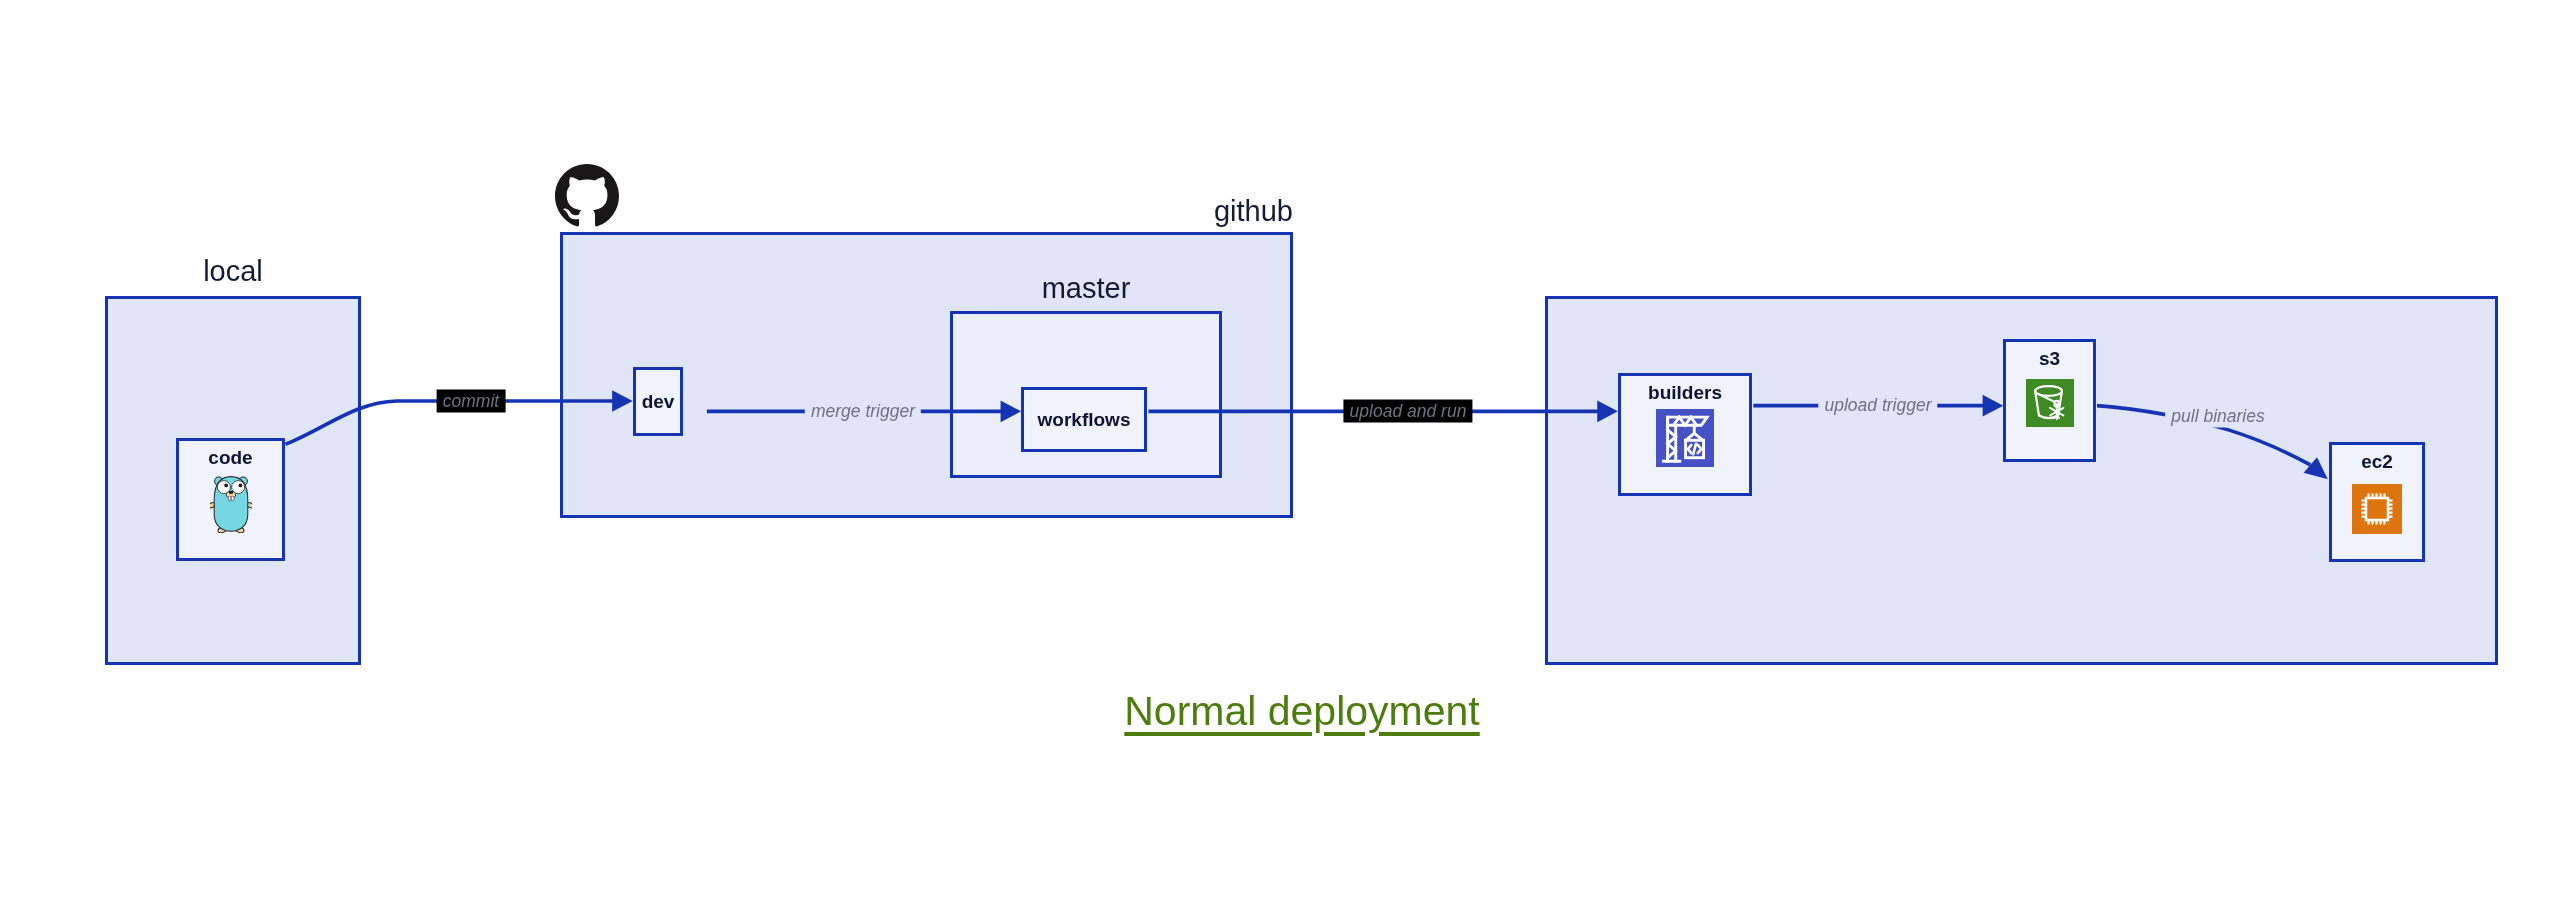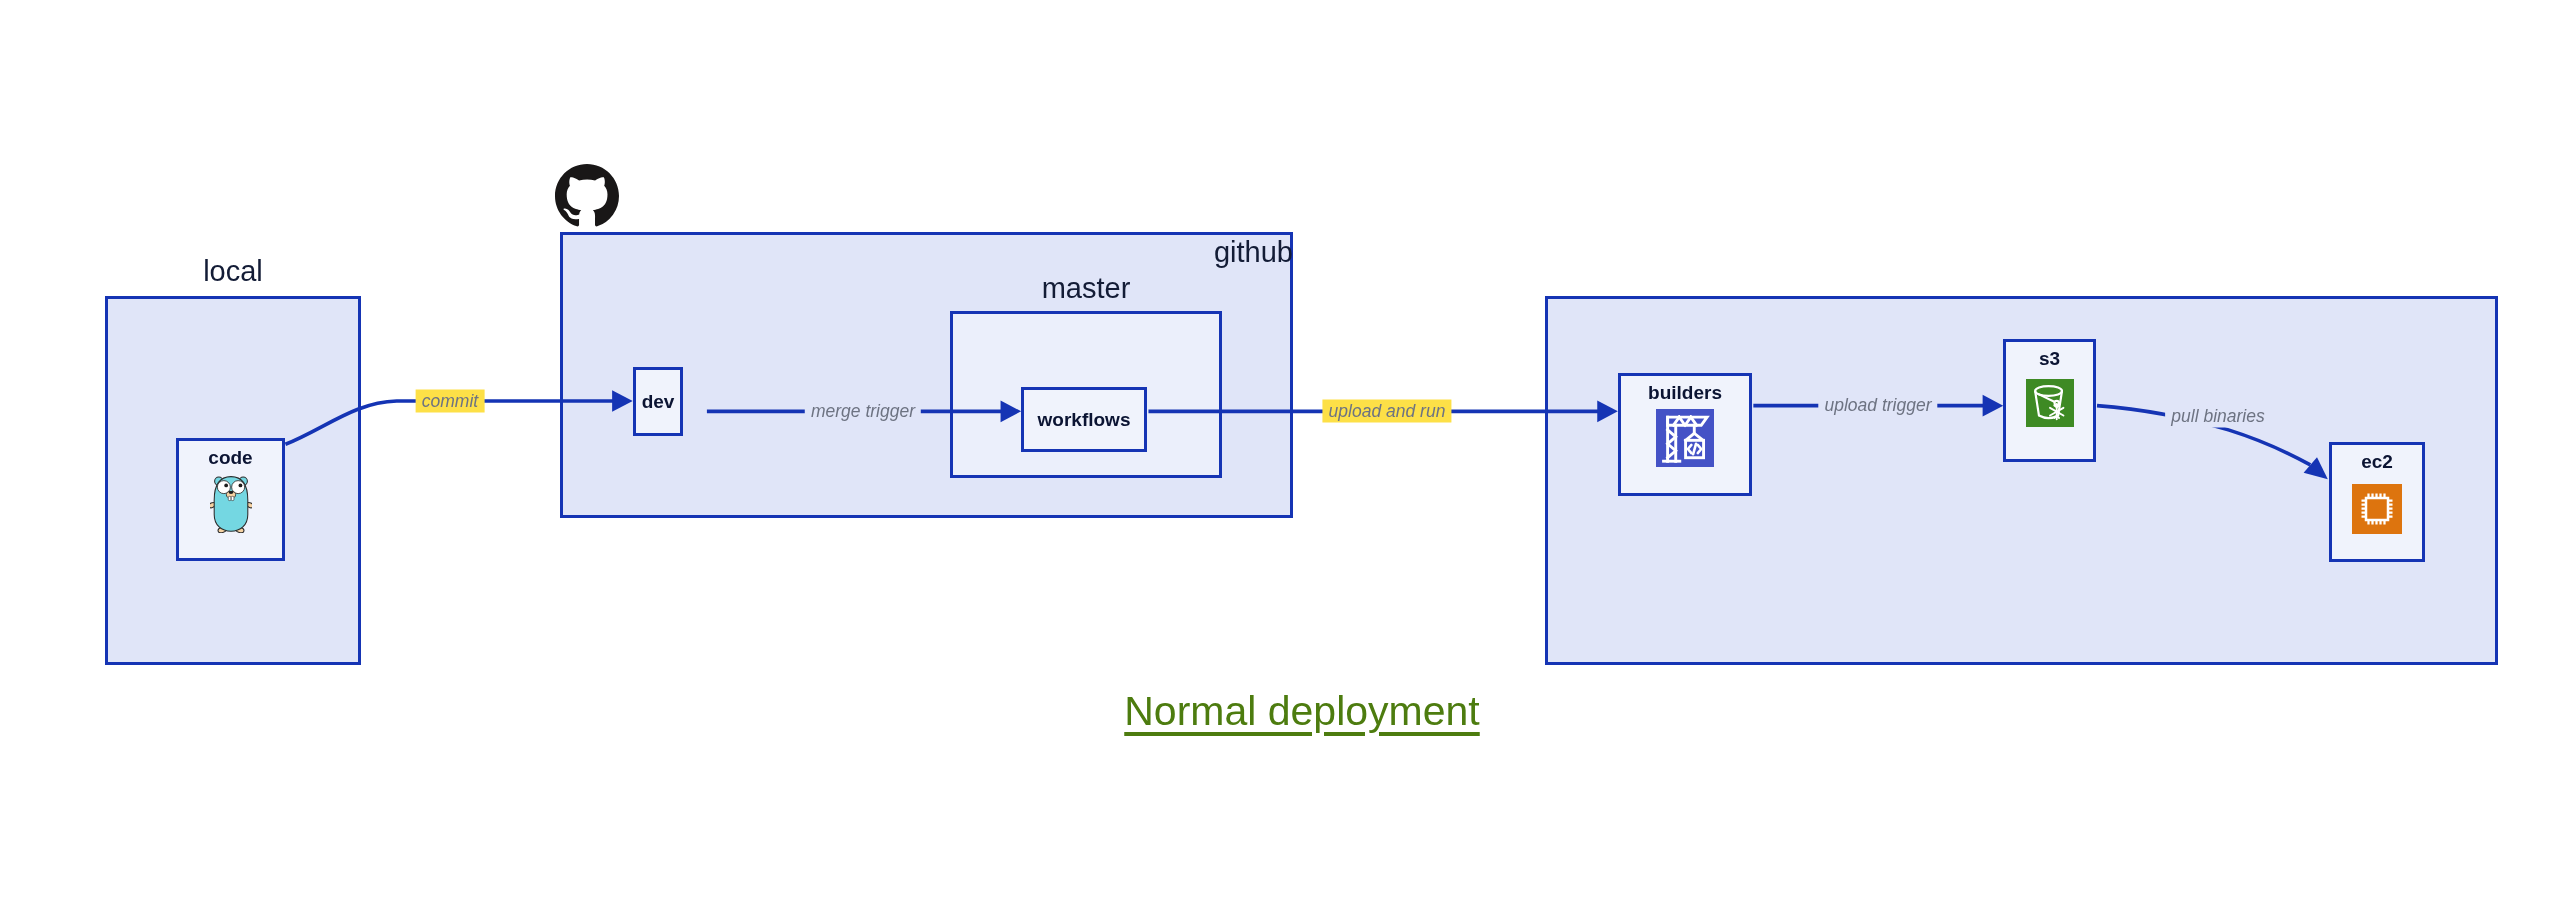--- a/index.html
+++ b/index.html
@@ -36,21 +36,21 @@
     color:var(--leaf-navy);font-size:19px;font-weight:700;
   }
   .leaf-label-inline{color:var(--leaf-navy);font-size:19px;font-weight:700;}
   .icon{position:absolute;left:50%;transform:translateX(-50%);}
   .edges{position:absolute;left:0;top:0;z-index:4;pointer-events:none;}
   .edge-label{
     position:absolute;transform:translate(-50%,-50%);
     font-size:17.5px;font-style:italic;color:var(--gray);
     white-space:nowrap;padding:1px 6.2px;z-index:5;
   }
-  .bg-white{background:#fde047;}
+  .bg-white{background:#000000;margin-left:21px;}
   .bg-fill{background:var(--container-fill);}
   .octocat{position:absolute;z-index:2;}
   .title{
     position:absolute;left:50%;transform:translateX(-50%);top:688px;
     font-size:41px;font-weight:500;color:#4d7c0f;white-space:nowrap;
     text-decoration:underline;text-decoration-thickness:4.1px;text-underline-offset:7.2px;
     z-index:5;
   }
 </style>
 </head>
@@ -81,21 +81,21 @@
         <circle cx="72.5" cy="27" r="4.5" fill="#1c1c1c"></circle>
         <ellipse cx="50" cy="44" rx="5.5" ry="3.5" fill="#1c1c1c"></ellipse>
         <g fill="#ffffff" stroke="#2b2b2b" stroke-width="1.5">
           <rect x="43.5" y="53" width="6.5" height="10" rx="2.5"></rect>
           <rect x="50.5" y="53" width="6.5" height="10" rx="2.5"></rect>
         </g>
       </svg>
     </span>
   </div>
 
-  <div class="container-label tr" style="left:560px;top:195px;width:733px;margin-top:41px;">github</div>
+  <div class="container-label tr" style="left:560px;top:195px;width:733px;">github</div>
   <div class="container" style="left:560px;top:232px;width:733px;height:286px;"></div>
   <span class="octocat" style="left:555px;top:164px;">
     <svg width="64" height="64" viewBox="0 0 16 16">
       <path fill="#191717" fill-rule="evenodd" d="M8 0C3.58 0 0 3.58 0 8c0 3.54 2.29 6.53 5.47 7.59.4.07.55-.17.55-.38 0-.19-.01-.82-.01-1.49-2.01.37-2.53-.49-2.69-.94-.09-.23-.48-.94-.82-1.13-.28-.15-.68-.52-.01-.53.63-.01 1.08.58 1.23.82.72 1.21 1.87.87 2.33.66.07-.52.28-.87.51-1.07-1.78-.2-3.64-.89-3.64-3.95 0-.87.31-1.59.82-2.15-.08-.2-.36-1.02.08-2.12 0 0 .67-.21 2.2.82.64-.18 1.32-.27 2-.27s1.36.09 2 .27c1.53-1.04 2.2-.82 2.2-.82.44 1.1.16 1.92.08 2.12.51.56.82 1.27.82 2.15 0 3.07-1.87 3.75-3.65 3.95.29.25.54.73.54 1.48 0 1.07-.01 1.93-.01 2.2 0 .21.15.46.55.38A8.01 8.01 0 0 0 16 8c0-4.42-3.58-8-8-8z"></path>
     </svg>
   </span>
 
   <div class="leaf center" style="left:633px;top:367px;width:50px;height:69px;">
     <span class="leaf-label-inline">dev</span>
   </div>

